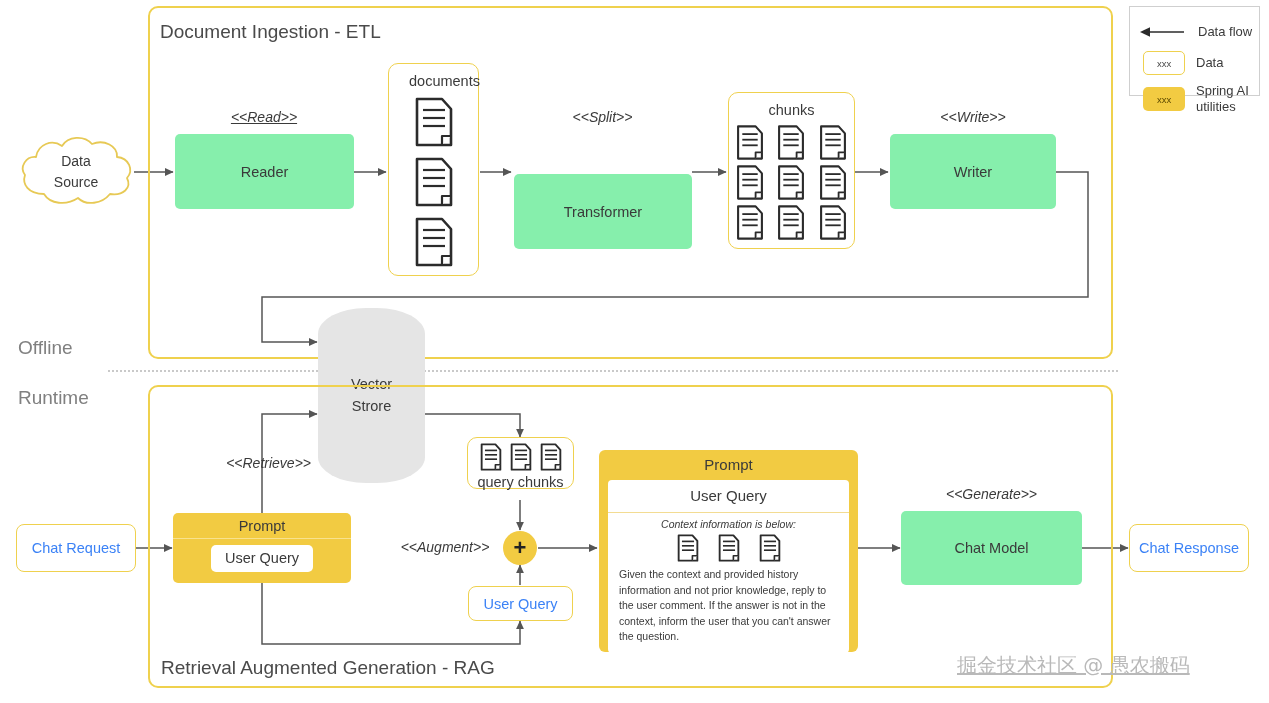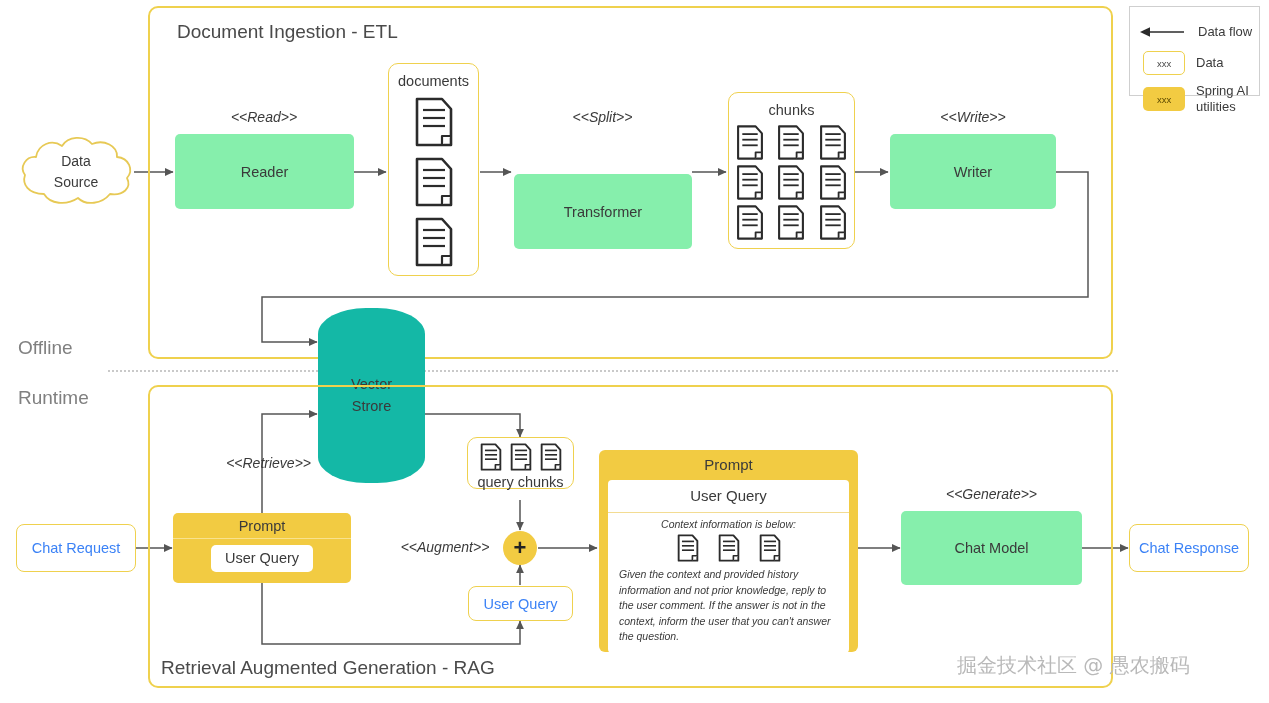--- a/index.html
+++ b/index.html
@@ -82,21 +82,21 @@
     position:absolute;
     width:100%;
     text-align:center;
     font-size:14.5px;
     color:#3a3a3a;
   }
 
   
   .cyl{
     position:absolute;
-    background:#14b8a6;
+    background:#e5e5e5;
     border-radius:48px/26px;
     display:flex;
     align-items:center;
     justify-content:center;
     text-align:center;
     font-size:14.5px;
     line-height:1.45;
     color:#3a3a3a;
   }
 
@@ -164,21 +164,20 @@
     color:#3a3a3a;
     padding:5px 0 2px 0;
   }
   .prompt-lg-docs{
     display:flex;
     justify-content:center;
     gap:19px;
     padding:2px 0 4px 0;
   }
   .prompt-lg-para{
-    font-style:italic;
     font-size:10.5px;
     line-height:1.48;
     color:#3a3a3a;
     padding:1px 11px 8px 11px;
     text-align:left;
   }
 
   
   .legend{
     position:absolute;
@@ -258,38 +257,38 @@
       <path d="M134,548 L172,548"></path>
     </g>
   </svg>
 
   <div class="node" style="left:108px;top:370px;width:1010px;height:0;border-top:2px dotted #c9c9c9;"></div>
 
   <div class="phase-label" style="left:18px;top:337px;">Offline</div>
   <div class="phase-label" style="left:18px;top:387px;">Runtime</div>
 
   <div class="node group" style="left:148px;top:6px;width:965px;height:353px;"></div>
-  <div class="group-title" style="left:177px;top:21px;">Document Ingestion - ETL</div>
+  <div class="group-title" style="left:160px;top:21px;">Document Ingestion - ETL</div>
 
   <div class="node" style="left:16px;top:132px;width:120px;height:80px;">
     <svg width="120" height="80" viewBox="0 0 120 80">
       <path d="M28,62 C12,62 6,52 9,43 C3,35 10,24 20,25 C22,12 36,7 46,14
                C52,4 68,3 76,12 C88,7 102,14 101,25 C113,26 118,38 111,46
                C116,56 107,64 94,62 C86,72 70,74 62,66 C50,74 34,72 28,62 Z" fill="#ffffff" stroke="#E7C955" stroke-width="1.8" stroke-linejoin="round"></path>
     </svg>
     <div style="position:absolute;left:0;top:0;width:120px;height:80px;display:flex;flex-direction:column;align-items:center;justify-content:center;font-size:14px;line-height:1.5;color:#3a3a3a;">
       <span>Data</span>
       <span>Source</span>
     </div>
   </div>
 
-  <div class="stereo" style="left:174px;top:109px;width:180px;">&lt;&lt;Read&gt;&gt;</div>
+  <div class="stereo" style="left:174px;top:109px;width:180px;text-decoration:underline;">&lt;&lt;Read&gt;&gt;</div>
   <div class="node ybox" style="left:175px;top:134px;width:179px;height:75px;">Reader</div>
 
-  <div class="datagroup" style="left:388px;top:63px;width:91px;height:213px;">
+  <div class="datagroup" style="left:388px;top:63px;width:91px;height:213px;padding-left:11px;">
     <div class="datagroup-label" style="top:9px;">documents</div>
     <div style="position:absolute;left:0;top:33px;width:100%;display:flex;flex-direction:column;align-items:center;gap:10px;">
       <svg class="docicon" width="40" height="50" viewBox="0 0 40 50">
         <path d="M3,2 L28,2 L37,12 L37,48 L3,48 Z" fill="#fff" stroke="#2b2b2b" stroke-width="2.6" stroke-linejoin="round"></path>
         <path d="M28,48 L28,39 L37,39" fill="#fff" stroke="#2b2b2b" stroke-width="2.2" stroke-linejoin="round"></path>
         <g stroke="#2b2b2b" stroke-width="2.2">
             <path d="M9,13 H31"></path>
             <path d="M9,21 H31"></path>
             <path d="M9,29 H31"></path>
           </g>
@@ -525,15 +524,15 @@
 
     <div class="legend-row" style="left:13px;top:76px;">
       <span class="legend-swatch sw-spring">xxx</span>
       <span class="legend-text" style="margin-left:11px;display:flex;flex-direction:column;">
         <span>Spring AI</span>
         <span>utilities</span>
       </span>
     </div>
   </div>
 
-  <div class="watermark" style="left:957px;top:652px;">掘金技术社区 @ 愚农搬码</div>
+  <div class="watermark" style="left:957px;top:652px;text-decoration:underline;">掘金技术社区 @ 愚农搬码</div>
 
 </div>
 
 </body></html>

